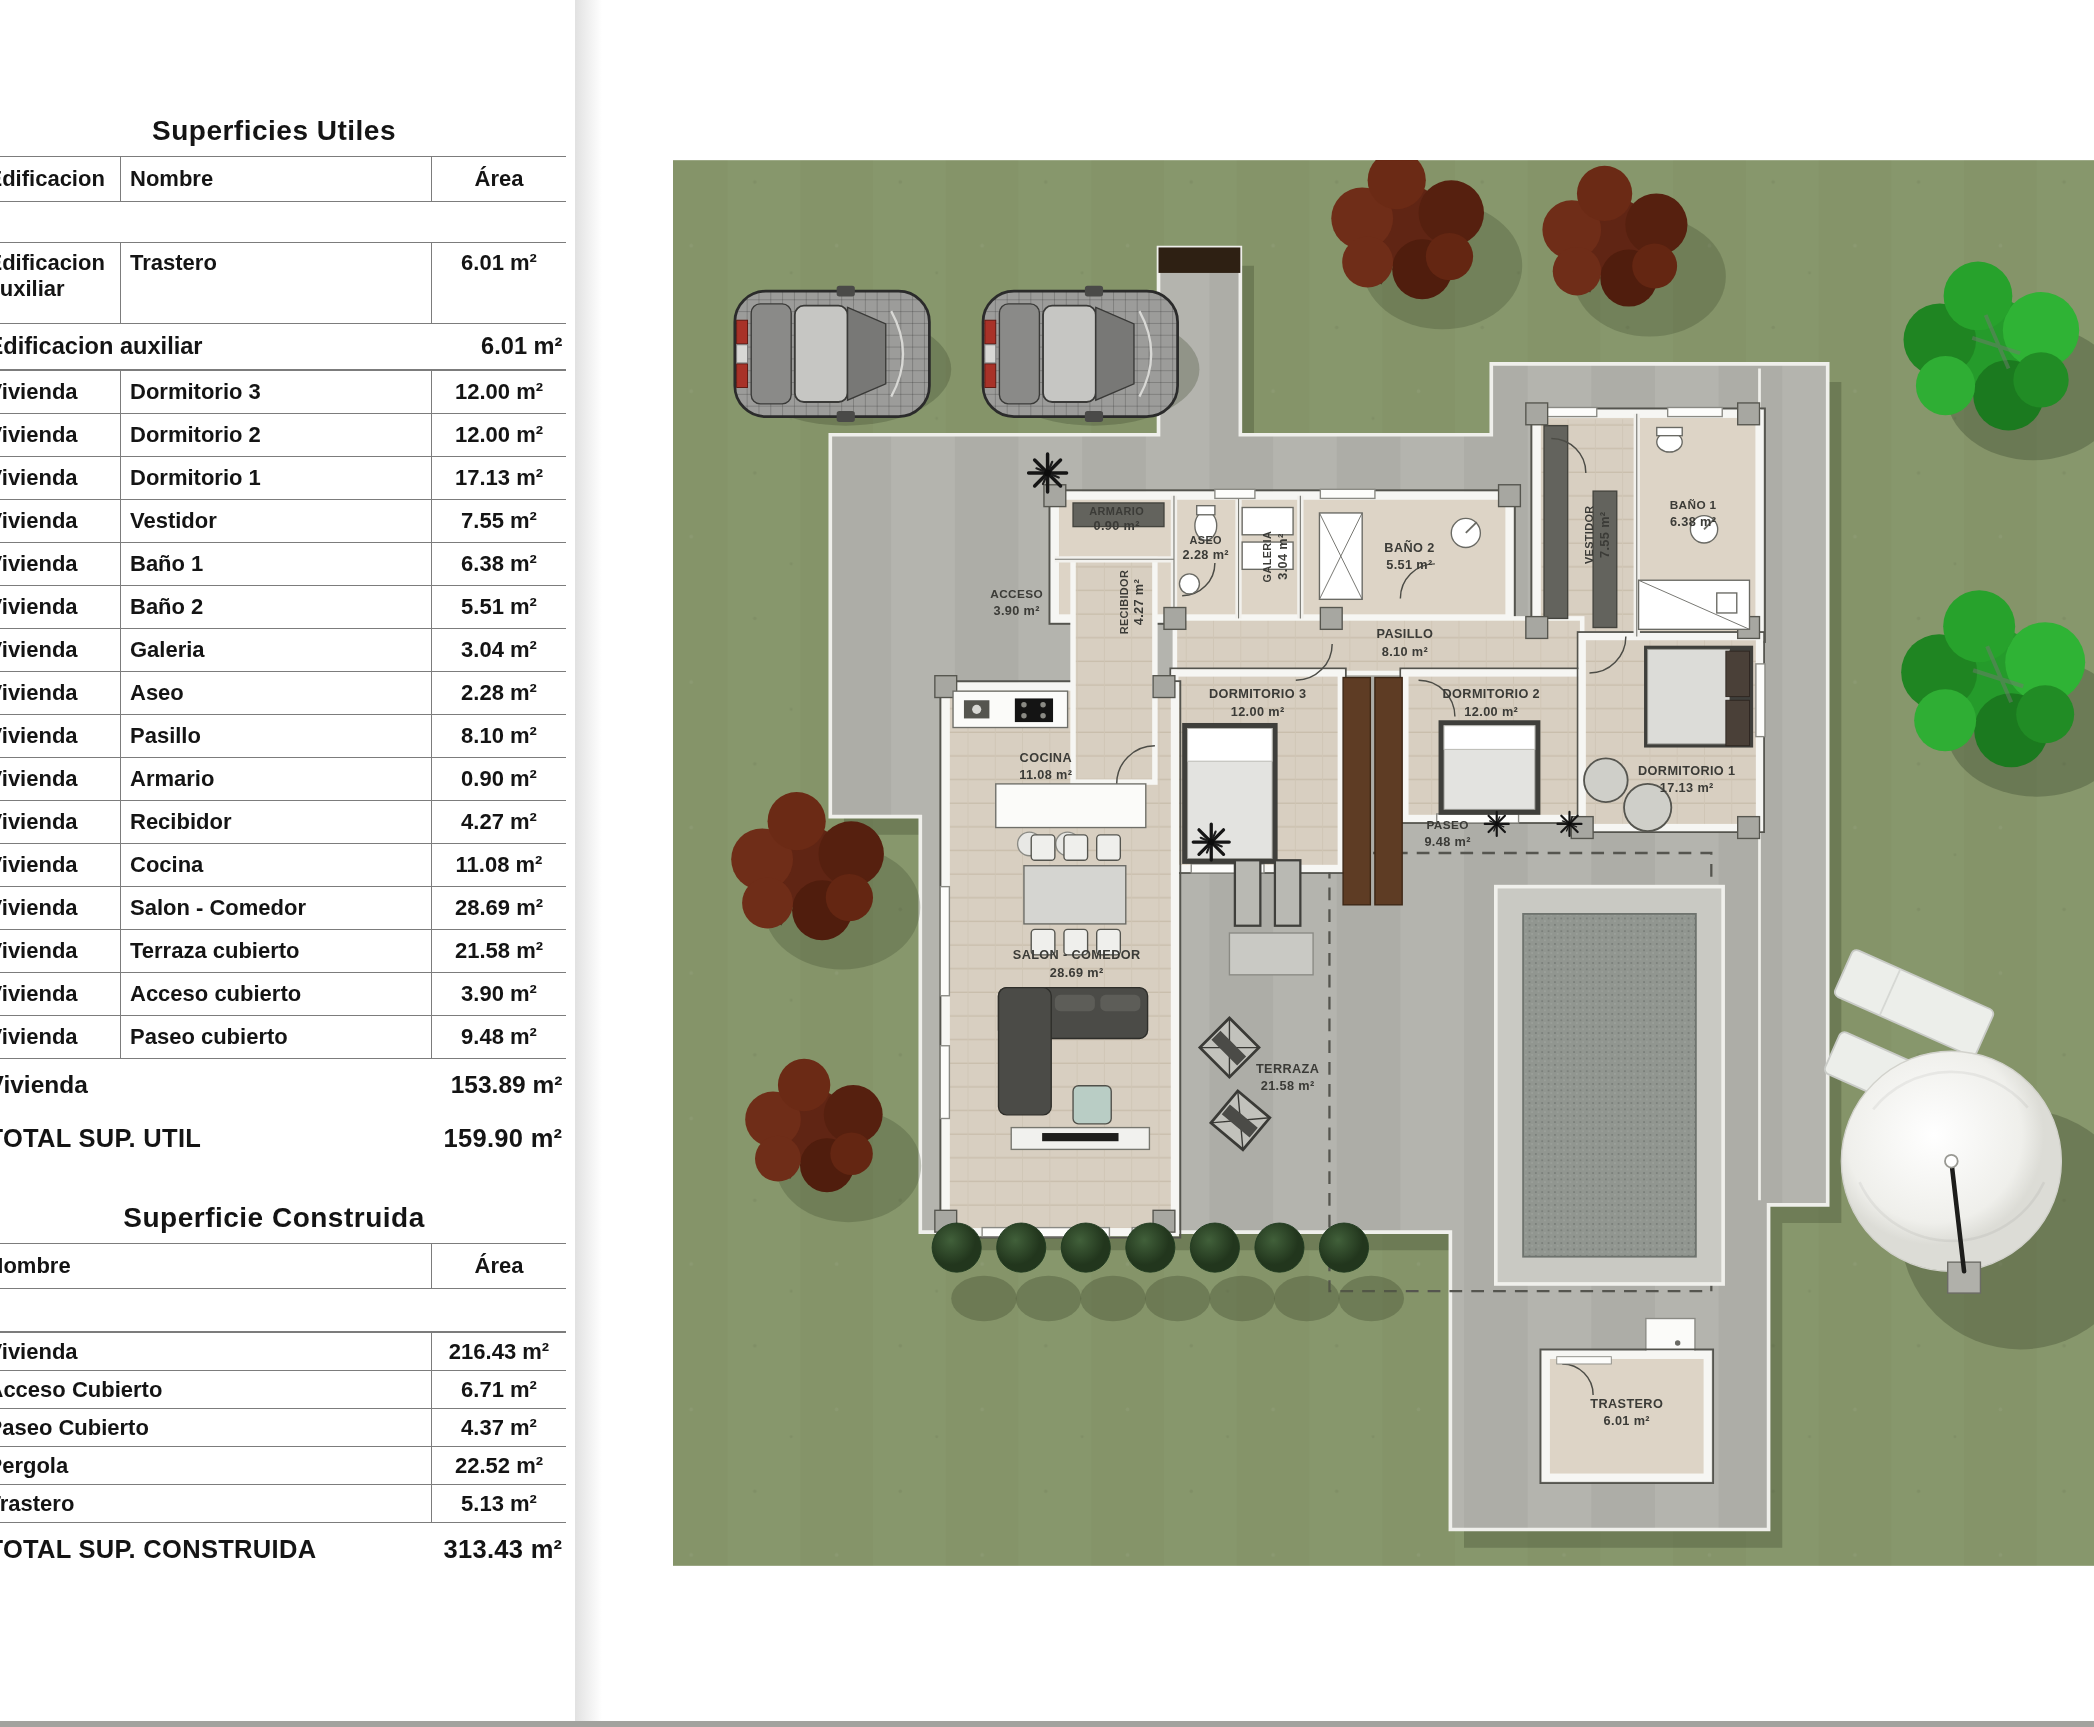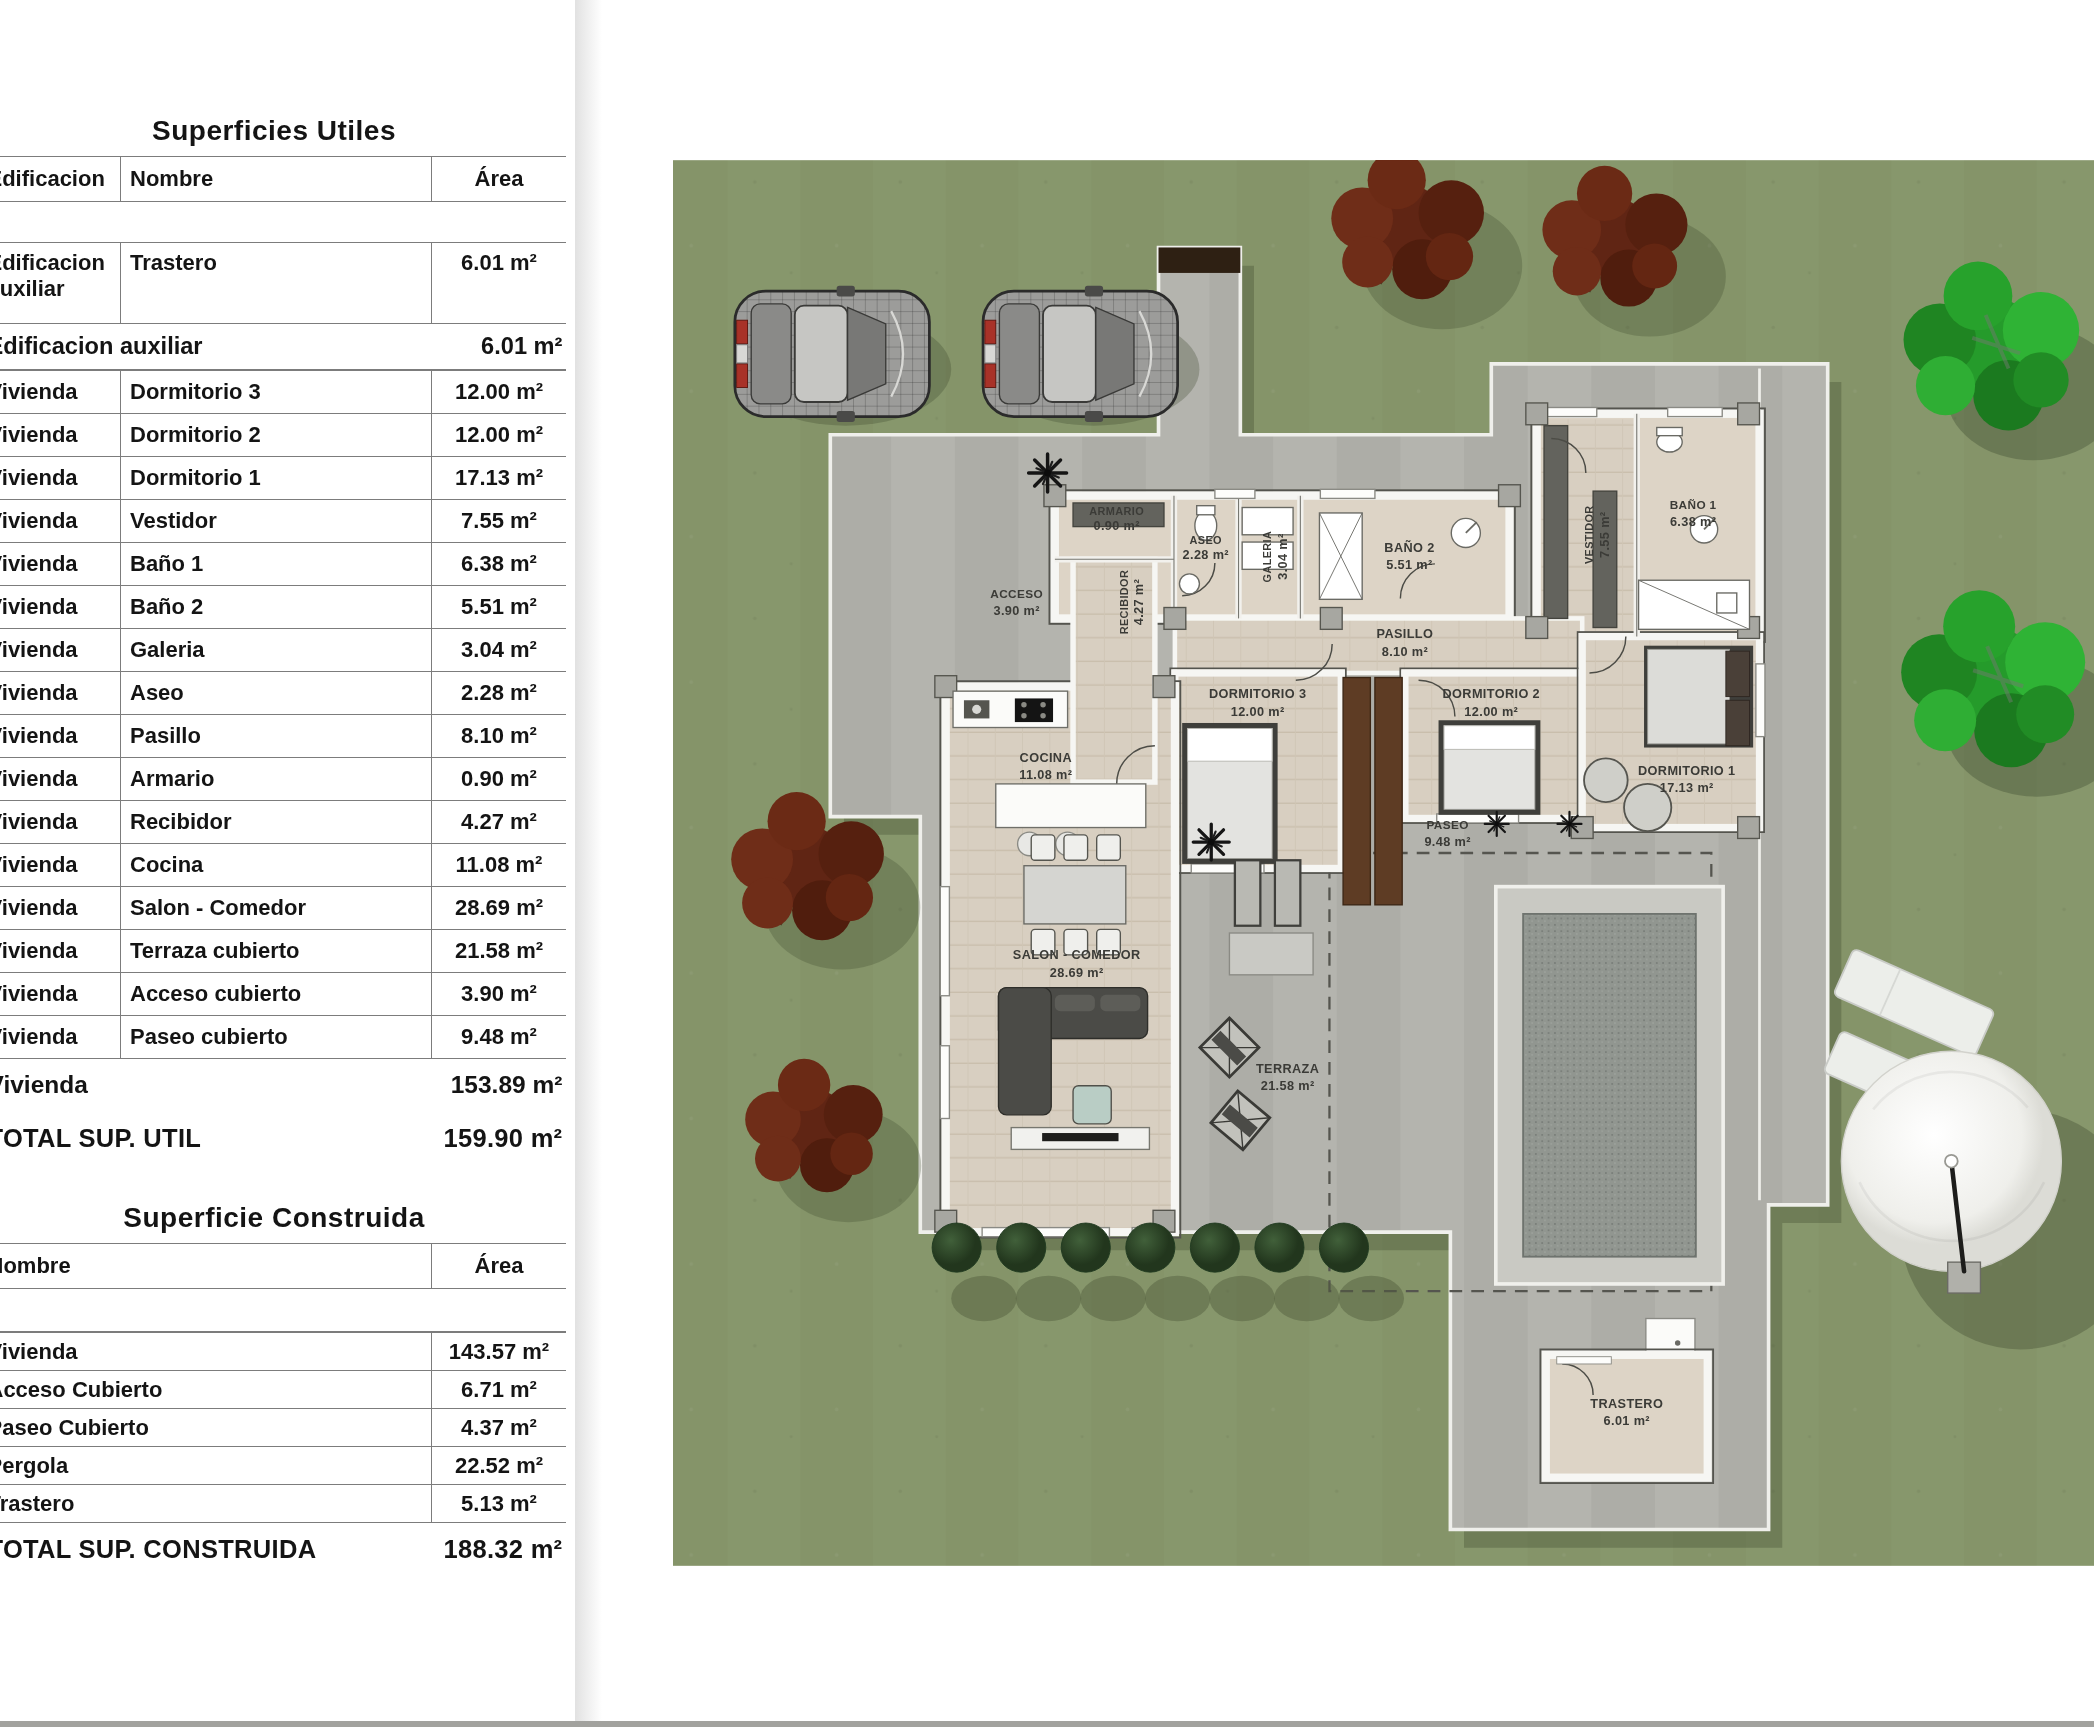--- a/index.html
+++ b/index.html
@@ -158,42 +158,42 @@
     <div class="tbl" style="top:1202px">
       <div class="t-title">Superficie Construida</div>
       <div class="trow thead bordered">
         <div class="c k1">Nombre</div>
         <div class="c k2">Área</div>
       </div>
       <div class="tgap" style="height:42px"></div>
       <div id="construida-rows" style="border-top:1.8px solid #7c7c7c">
           <div class="trow bordered stack krow">
             <div class="c k1">Vivienda</div>
-            <div class="c k2">143.57 m²</div>
+            <div class="c k2">216.43 m²</div>
           </div>
           <div class="trow bordered stack krow">
             <div class="c k1">Acceso Cubierto</div>
             <div class="c k2">6.71 m²</div>
           </div>
           <div class="trow bordered stack krow">
             <div class="c k1">Paseo Cubierto</div>
             <div class="c k2">4.37 m²</div>
           </div>
           <div class="trow bordered stack krow">
             <div class="c k1">Pergola</div>
             <div class="c k2">22.52 m²</div>
           </div>
           <div class="trow bordered stack krow">
             <div class="c k1">Trastero</div>
             <div class="c k2">5.13 m²</div>
           </div>
         </div>
       <div class="total" style="height:53px">
         <div class="sublabel">TOTAL SUP. CONSTRUIDA</div>
-        <div class="subval">188.32 m²</div>
+        <div class="subval">313.43 m²</div>
       </div>
     </div>
 
     <div class="sheet-shadow"></div>
   </div>
 
   <svg id="plan" viewBox="740 176 1564 1546" xmlns="http://www.w3.org/2000/svg">
     <defs>
       <pattern id="lawnP" patternUnits="userSpaceOnUse" width="160" height="160">
         <rect width="160" height="160" fill="#87976c"></rect>

